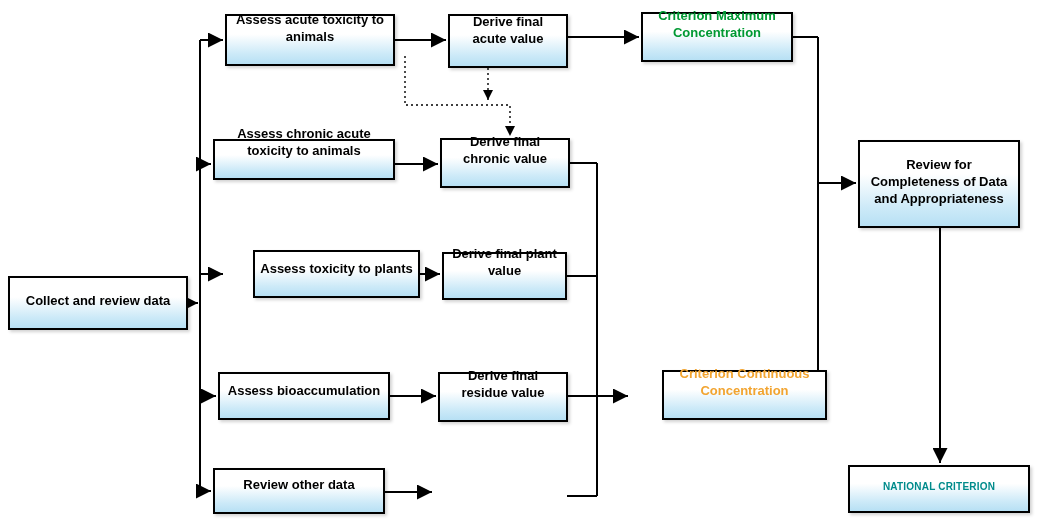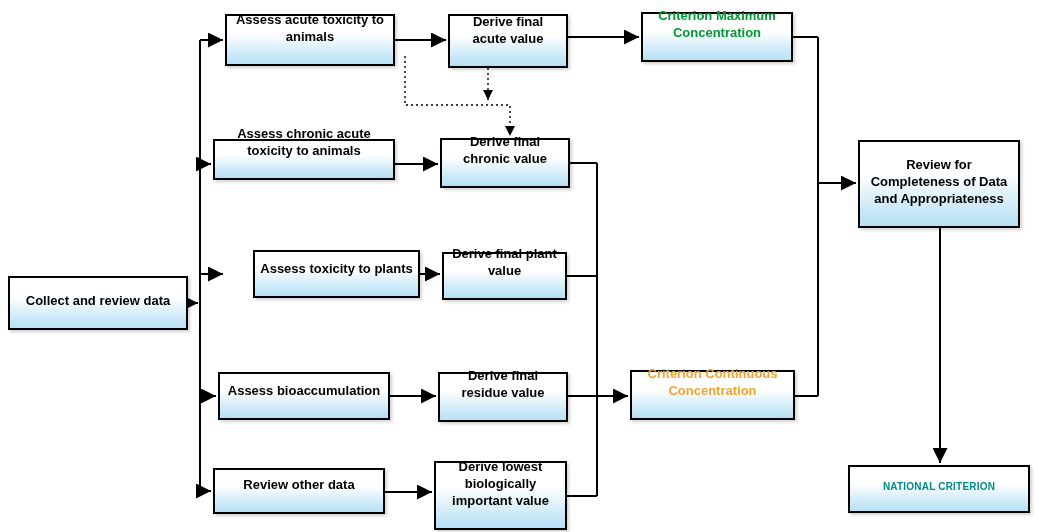--- a/index.html
+++ b/index.html
@@ -61,21 +61,21 @@
   #n-derive-chronic       { left: 440px; top: 138px; width: 130px; height: 50px; }
   #n-derive-plant         { left: 442px; top: 252px; width: 125px; height: 48px; }
   #n-derive-residue       { left: 438px; top: 372px; width: 130px; height: 50px; }
   #n-derive-lowest        { left: 434px; top: 461px; width: 133px; height: 69px; }
   #n-criterion-max        { left: 641px; top:  12px; width: 152px; height: 50px; }
   #n-criterion-cont       { left: 630px; top: 370px; width: 165px; height: 50px; }
   #n-review               { left: 858px; top: 140px; width: 162px; height: 88px; }
   #n-national             { left: 848px; top: 465px; width: 182px; height: 48px; }
 
   #n-criterion-max  { color: #009933; }
-  #n-criterion-cont { color: #f2a430; }
+  #n-criterion-cont { color: #f2a430; margin-left: 32px; }
   #n-national       { color: #008b8b; font-size: 10px; letter-spacing: 0.2px; }
 </style>
 </head>
 <body>
 
 <div id="canvas">
 
   <svg class="wires" viewBox="0 0 1039 532">
     <defs>
       <marker id="arrowhead" viewBox="0 0 10 10" refX="10" refY="5" markerWidth="7.5" markerHeight="7.5" orient="auto-start-reverse">
@@ -149,23 +149,20 @@
   </div>
 
   <div class="node" id="n-derive-plant">
     <span>Derive final plant value</span>
   </div>
 
   <div class="node" id="n-derive-residue">
     <span>Derive final residue value</span>
   </div>
 
-  <div class="node" id="n-derive-lowest">
-    <span>Derive lowest biologically important value</span>
-  </div>
 
   <div class="node" id="n-criterion-max">
     <span>Criterion Maximum Concentration</span>
   </div>
 
   <div class="node" id="n-criterion-cont">
     <span>Criterion Continuous Concentration</span>
   </div>
 
   <div class="node" id="n-review">

